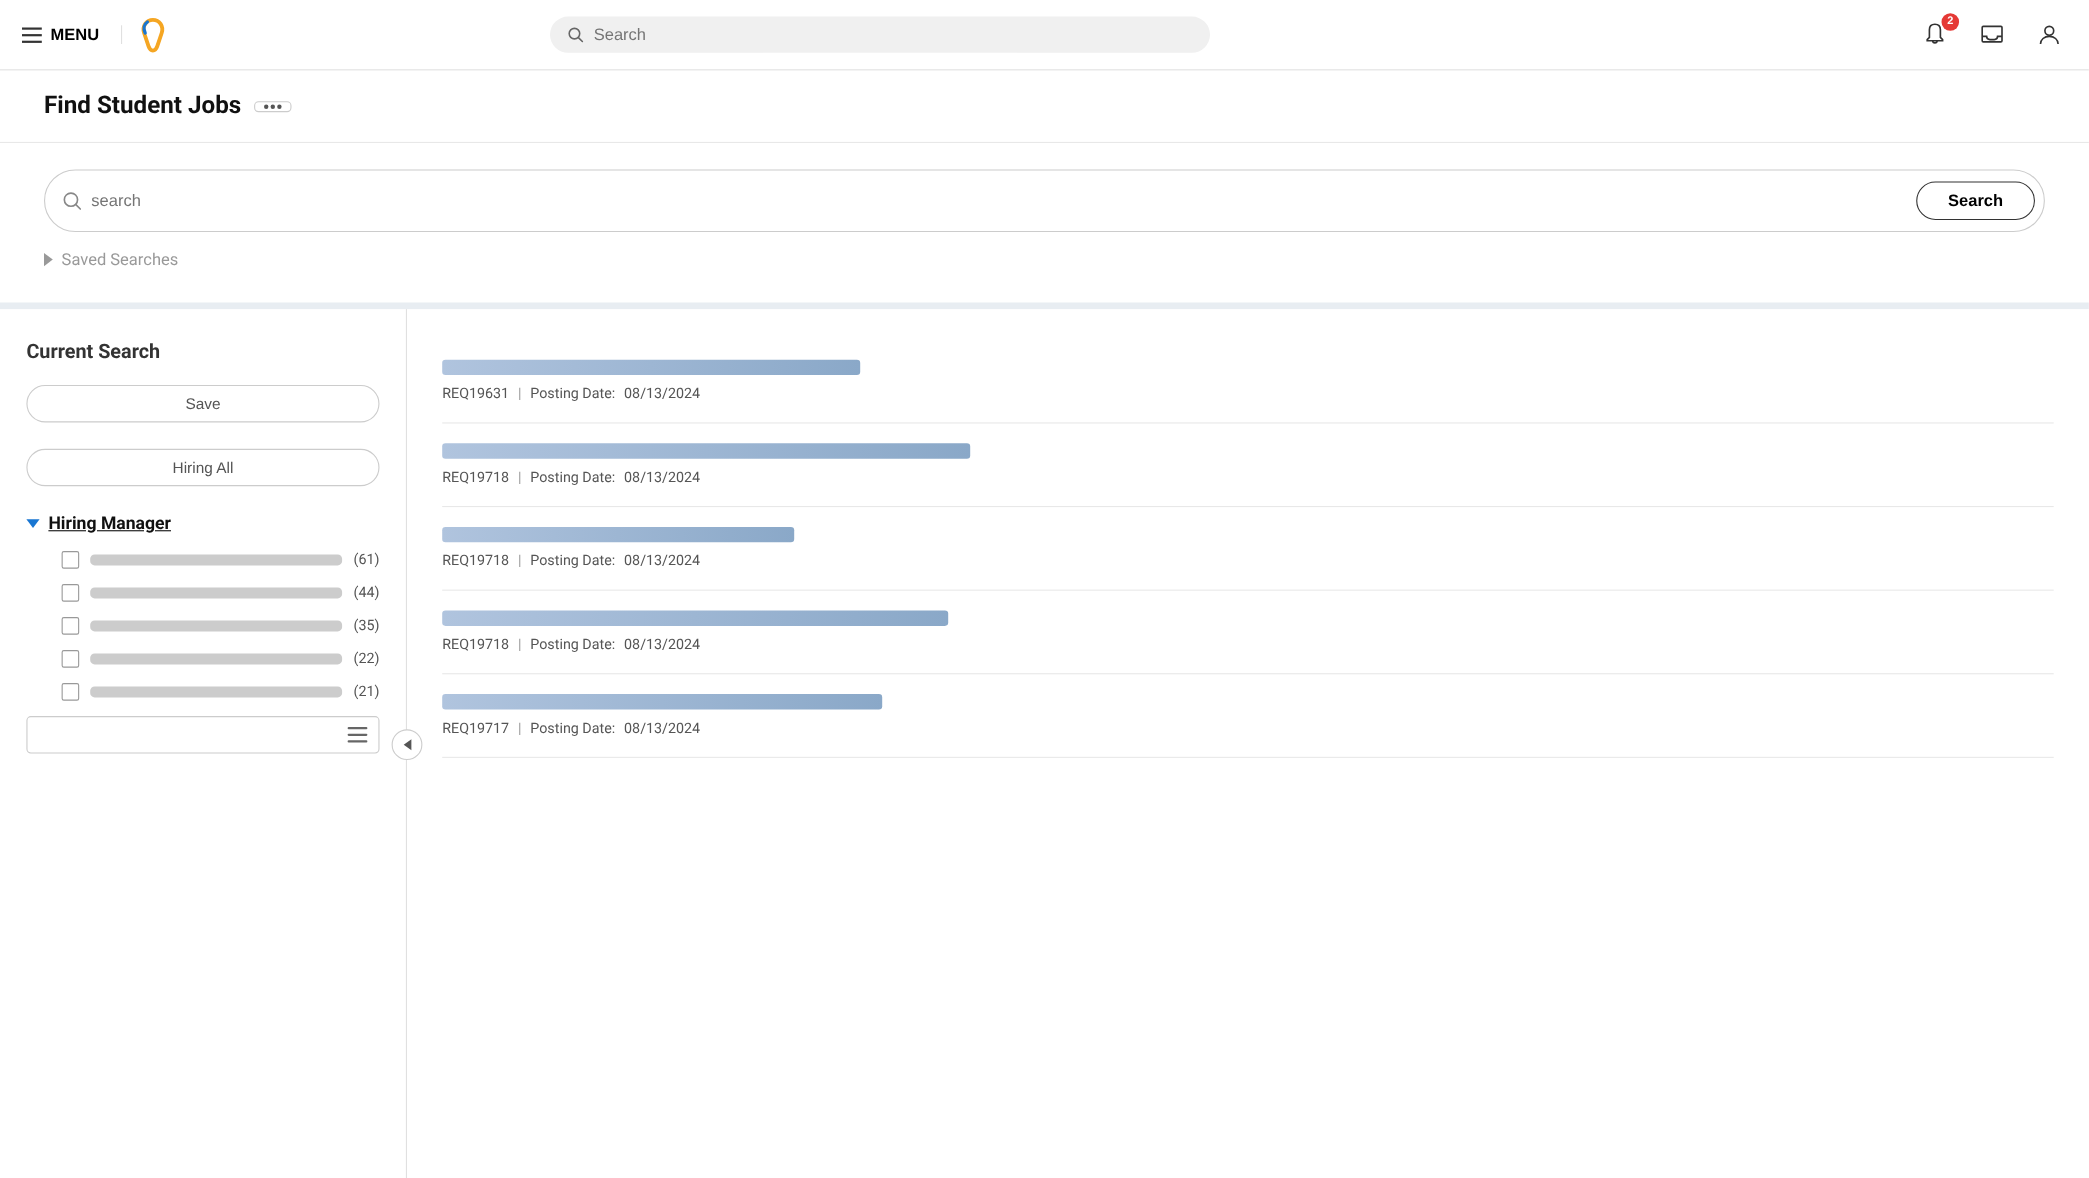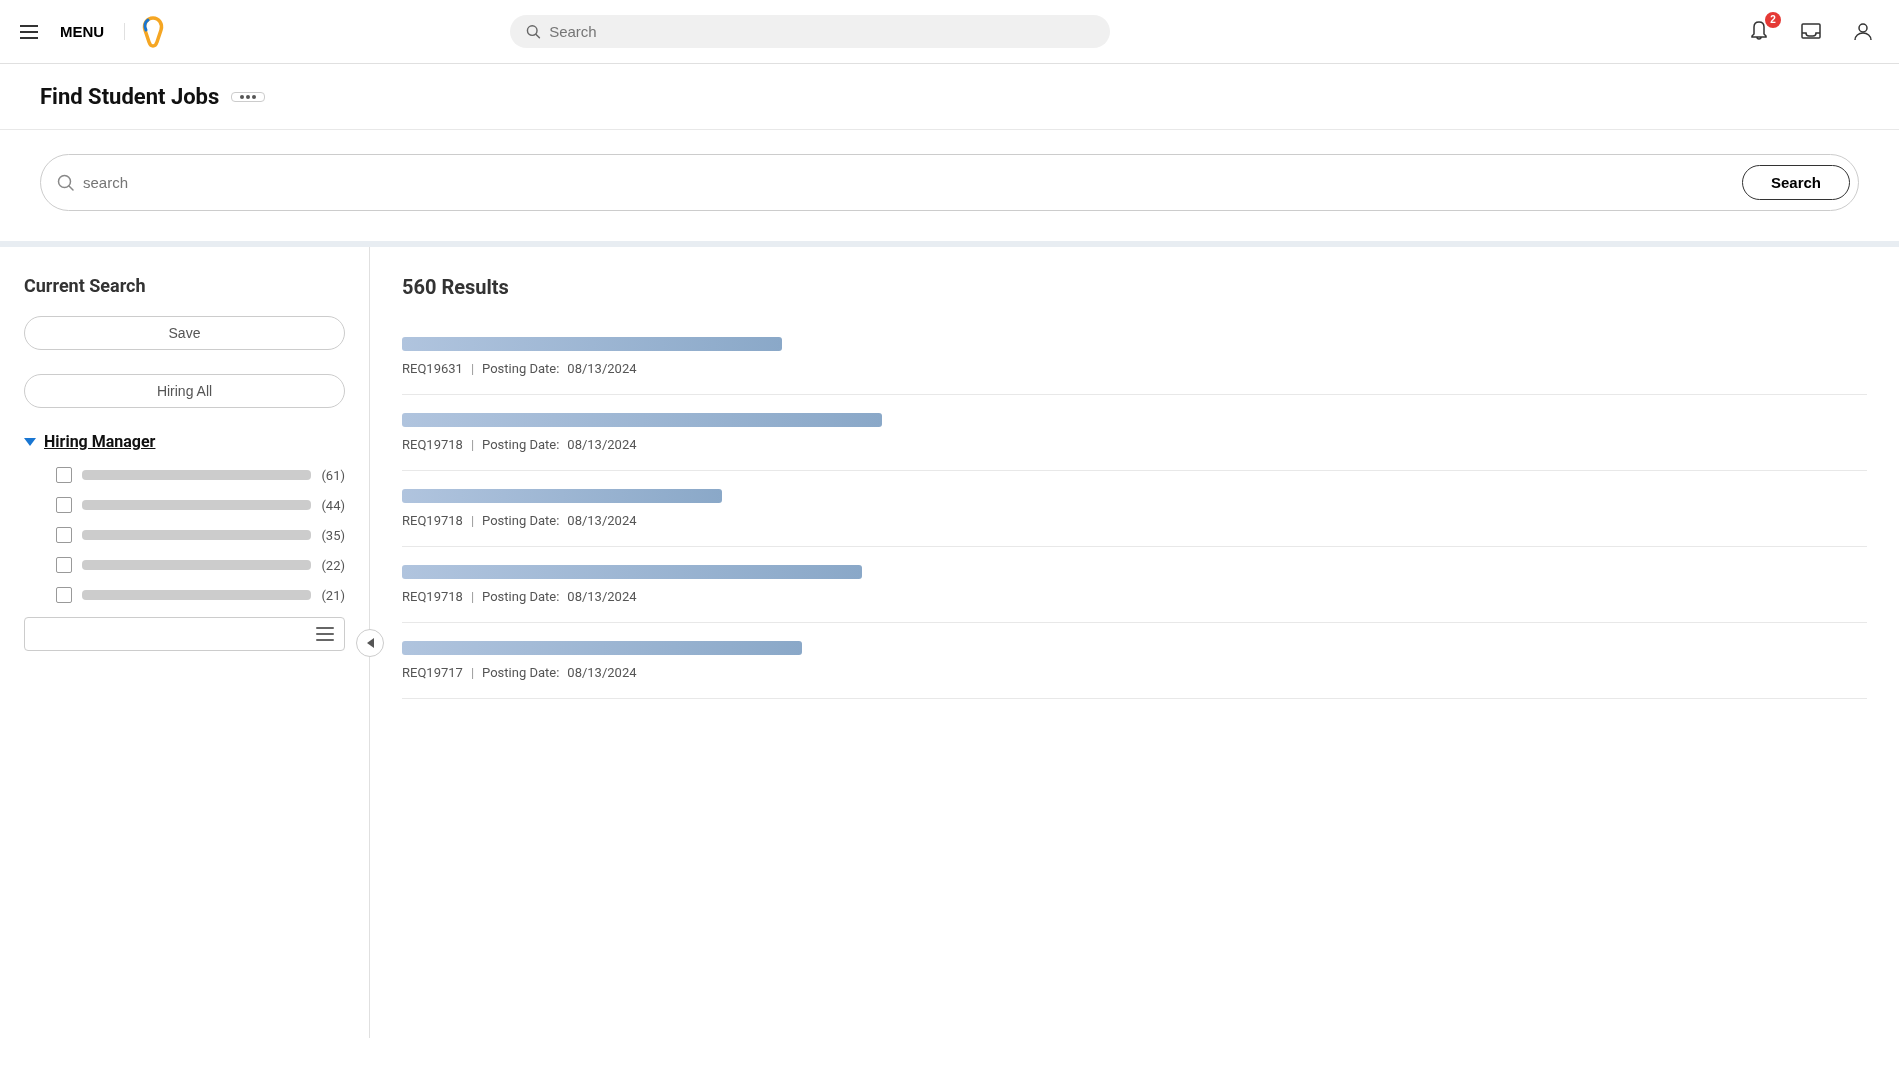--- a/index.html
+++ b/index.html
@@ -10,21 +10,21 @@
       display: flex;
       align-items: center;
       height: 64px;
       border-bottom: 1px solid #e0e0e0;
       padding: 0 20px;
       background: #fff;
     }
     .nav-menu-btn {
       display: flex;
       align-items: center;
-      gap: 22px;
+      gap: 8px;
       font-weight: 600;
       font-size: 15px;
       cursor: pointer;
       padding-right: 20px;
       border-right: 1px solid #e0e0e0;
       margin-right: 8px;
       background: none;
       border-top: none;
       border-bottom: none;
       border-left: none;
@@ -416,20 +416,24 @@
 <div class="search-section">
   <div class="main-search-bar">
     <svg width="18" height="18" viewBox="0 0 18 18">
       <circle cx="7.5" cy="7.5" r="6" fill="none" stroke="#888" stroke-width="1.5"></circle>
       <line x1="12" y1="12" x2="16" y2="16" stroke="#888" stroke-width="1.5" stroke-linecap="round"></line>
     </svg>
     <input type="text" placeholder="search" style="">
     <button class="search-btn">Search</button>
   </div>
 
+  <div class="saved-searches-row">
+    <div class="chevron-right"></div>
+    <span class="saved-searches-label">Saved Searches</span>
+  </div>
 </div>
 
 <div class="main-content">
 
   <div class="sidebar">
     <h2 class="current-search-title">Current Search</h2>
 
     <div class="sidebar-actions">
       <button class="sidebar-btn">Save</button>
       <button class="sidebar-btn">Hiring All</button>
@@ -474,21 +478,20 @@
           <span></span>
       </div>
     </div>
 
     <button class="collapse-sidebar-btn">
       <div class="arrow-left"></div>
     </button>
   </div>
 
   <div class="results-area">
-    <h2 class="results-count">560 Results</h2>
 
     <div class="result-card">
       <div class="result-title-bar" style="width: 380px;"></div>
       <div class="result-meta">
         <span>REQ19631</span>
         <span class="separator">|</span>
         <span>Posting Date:</span>
         <span>08/13/2024</span>
       </div>
     </div>

